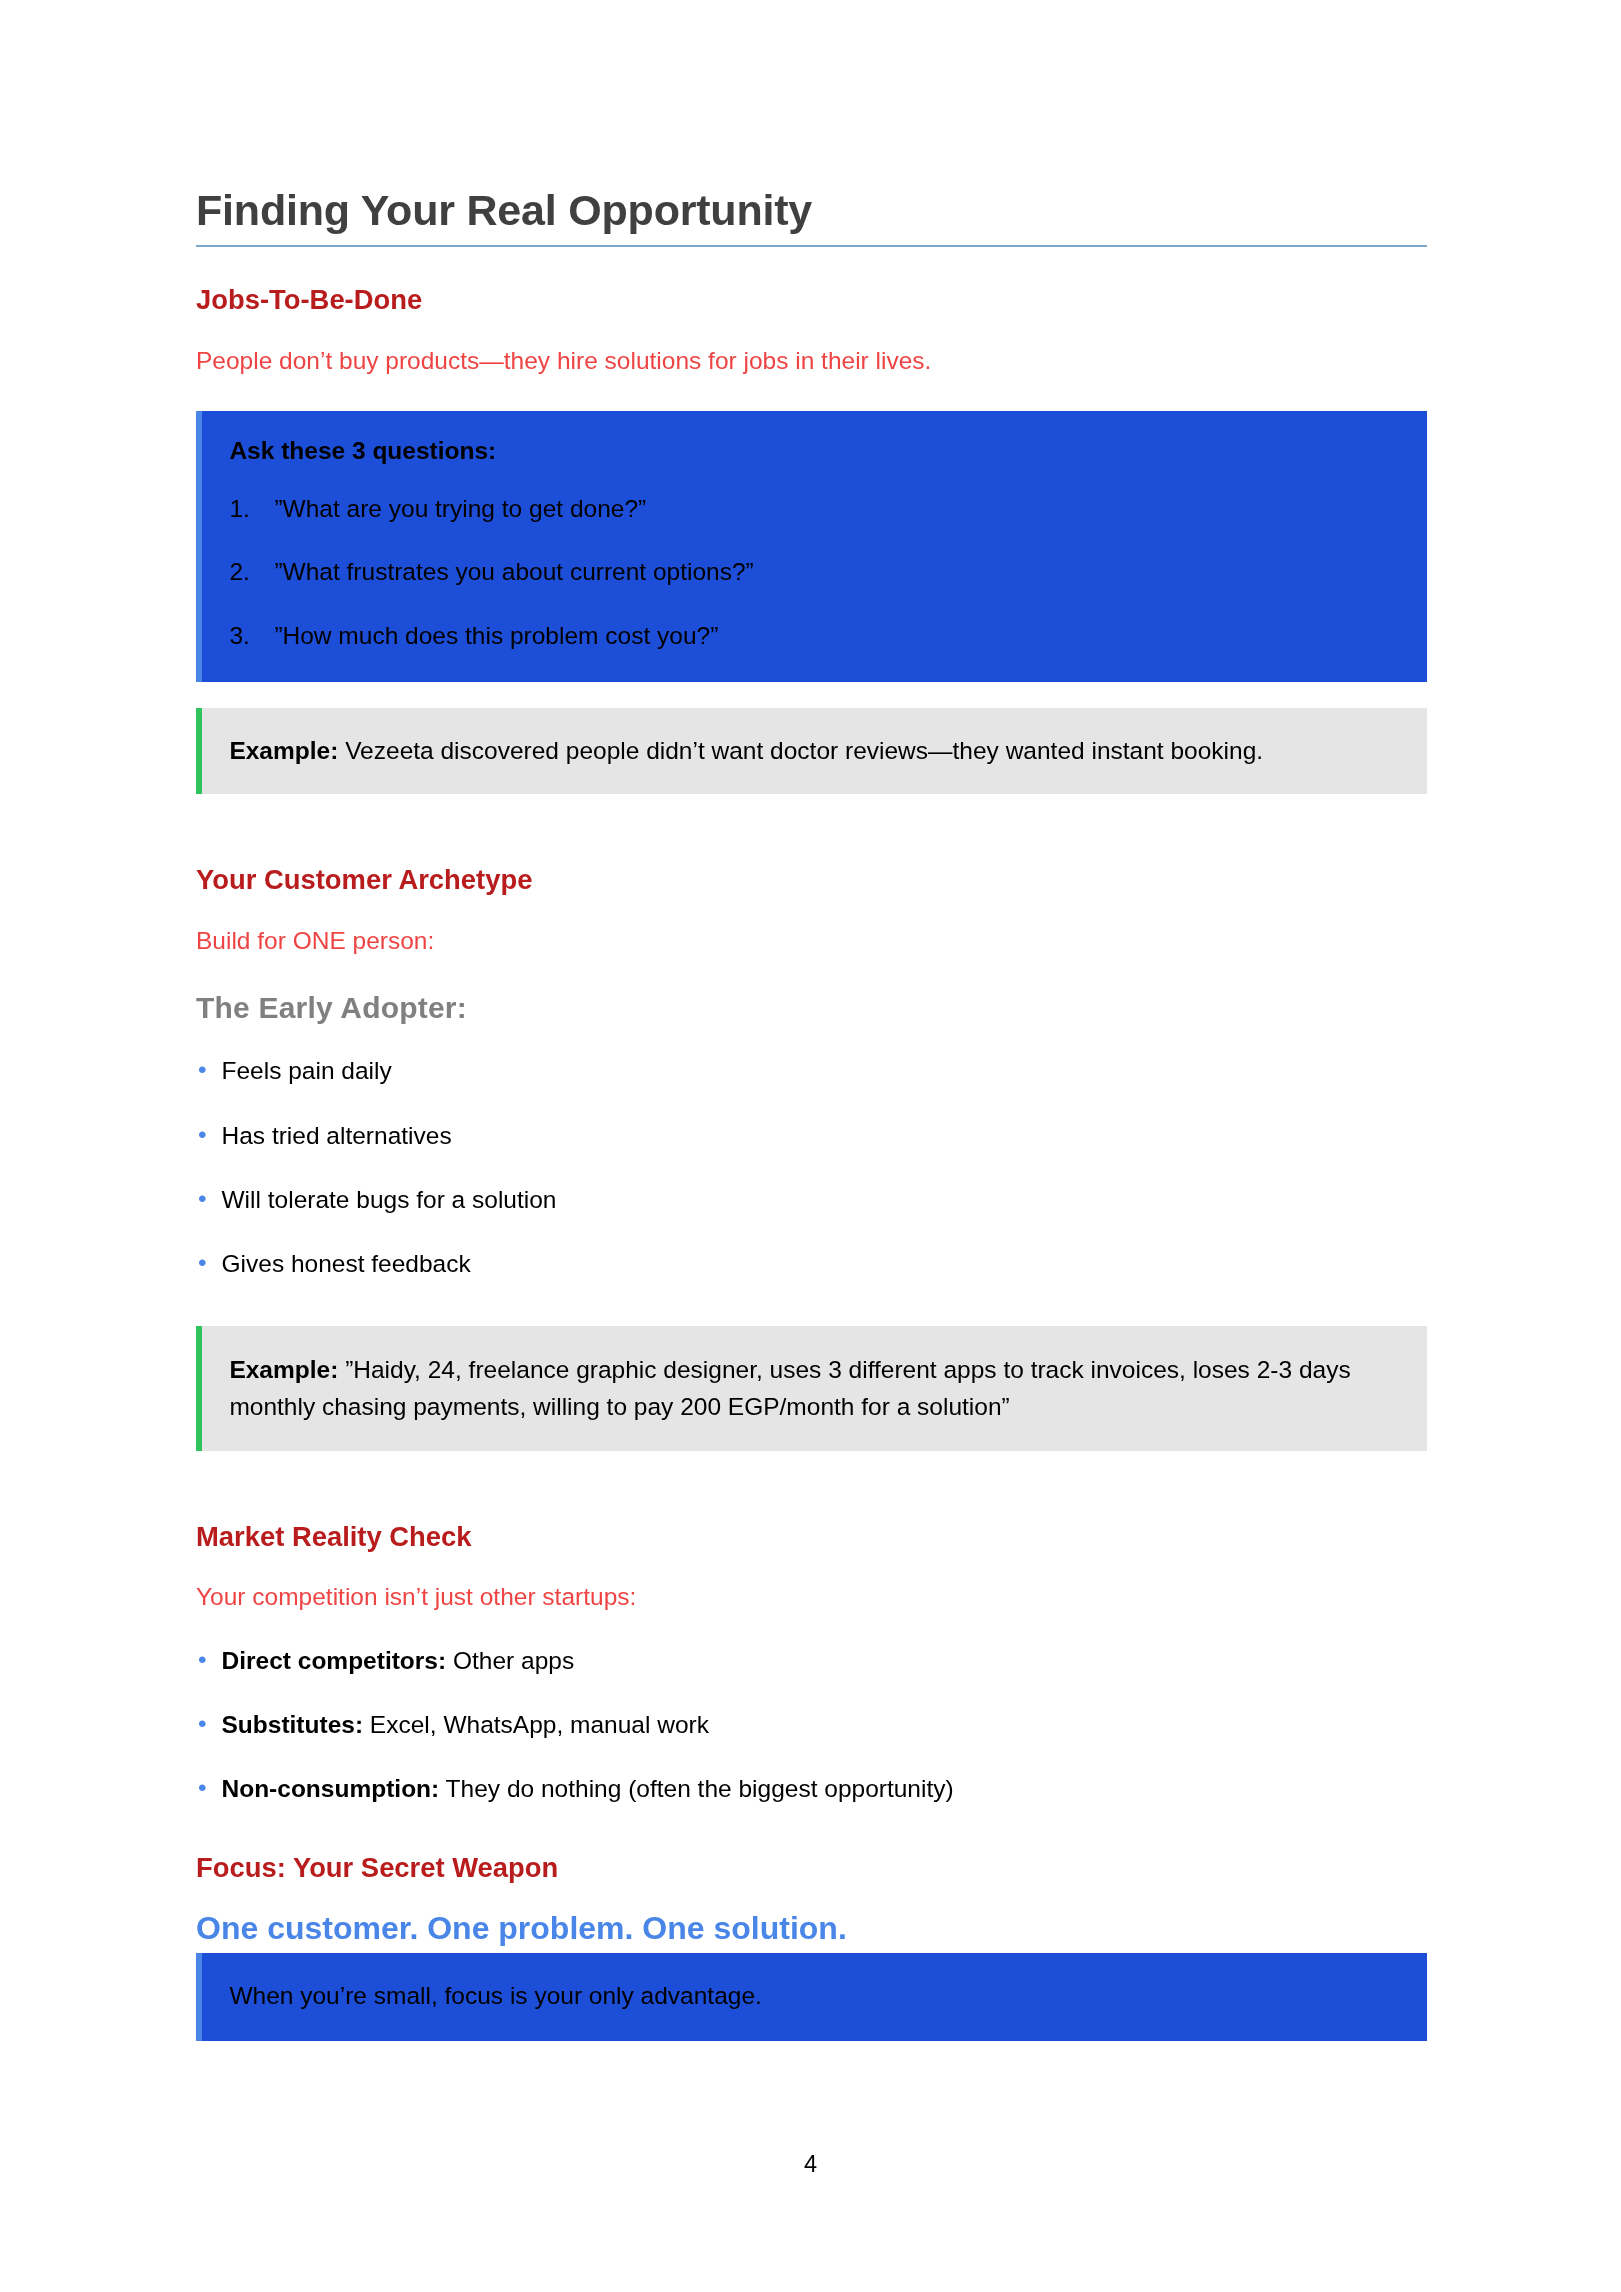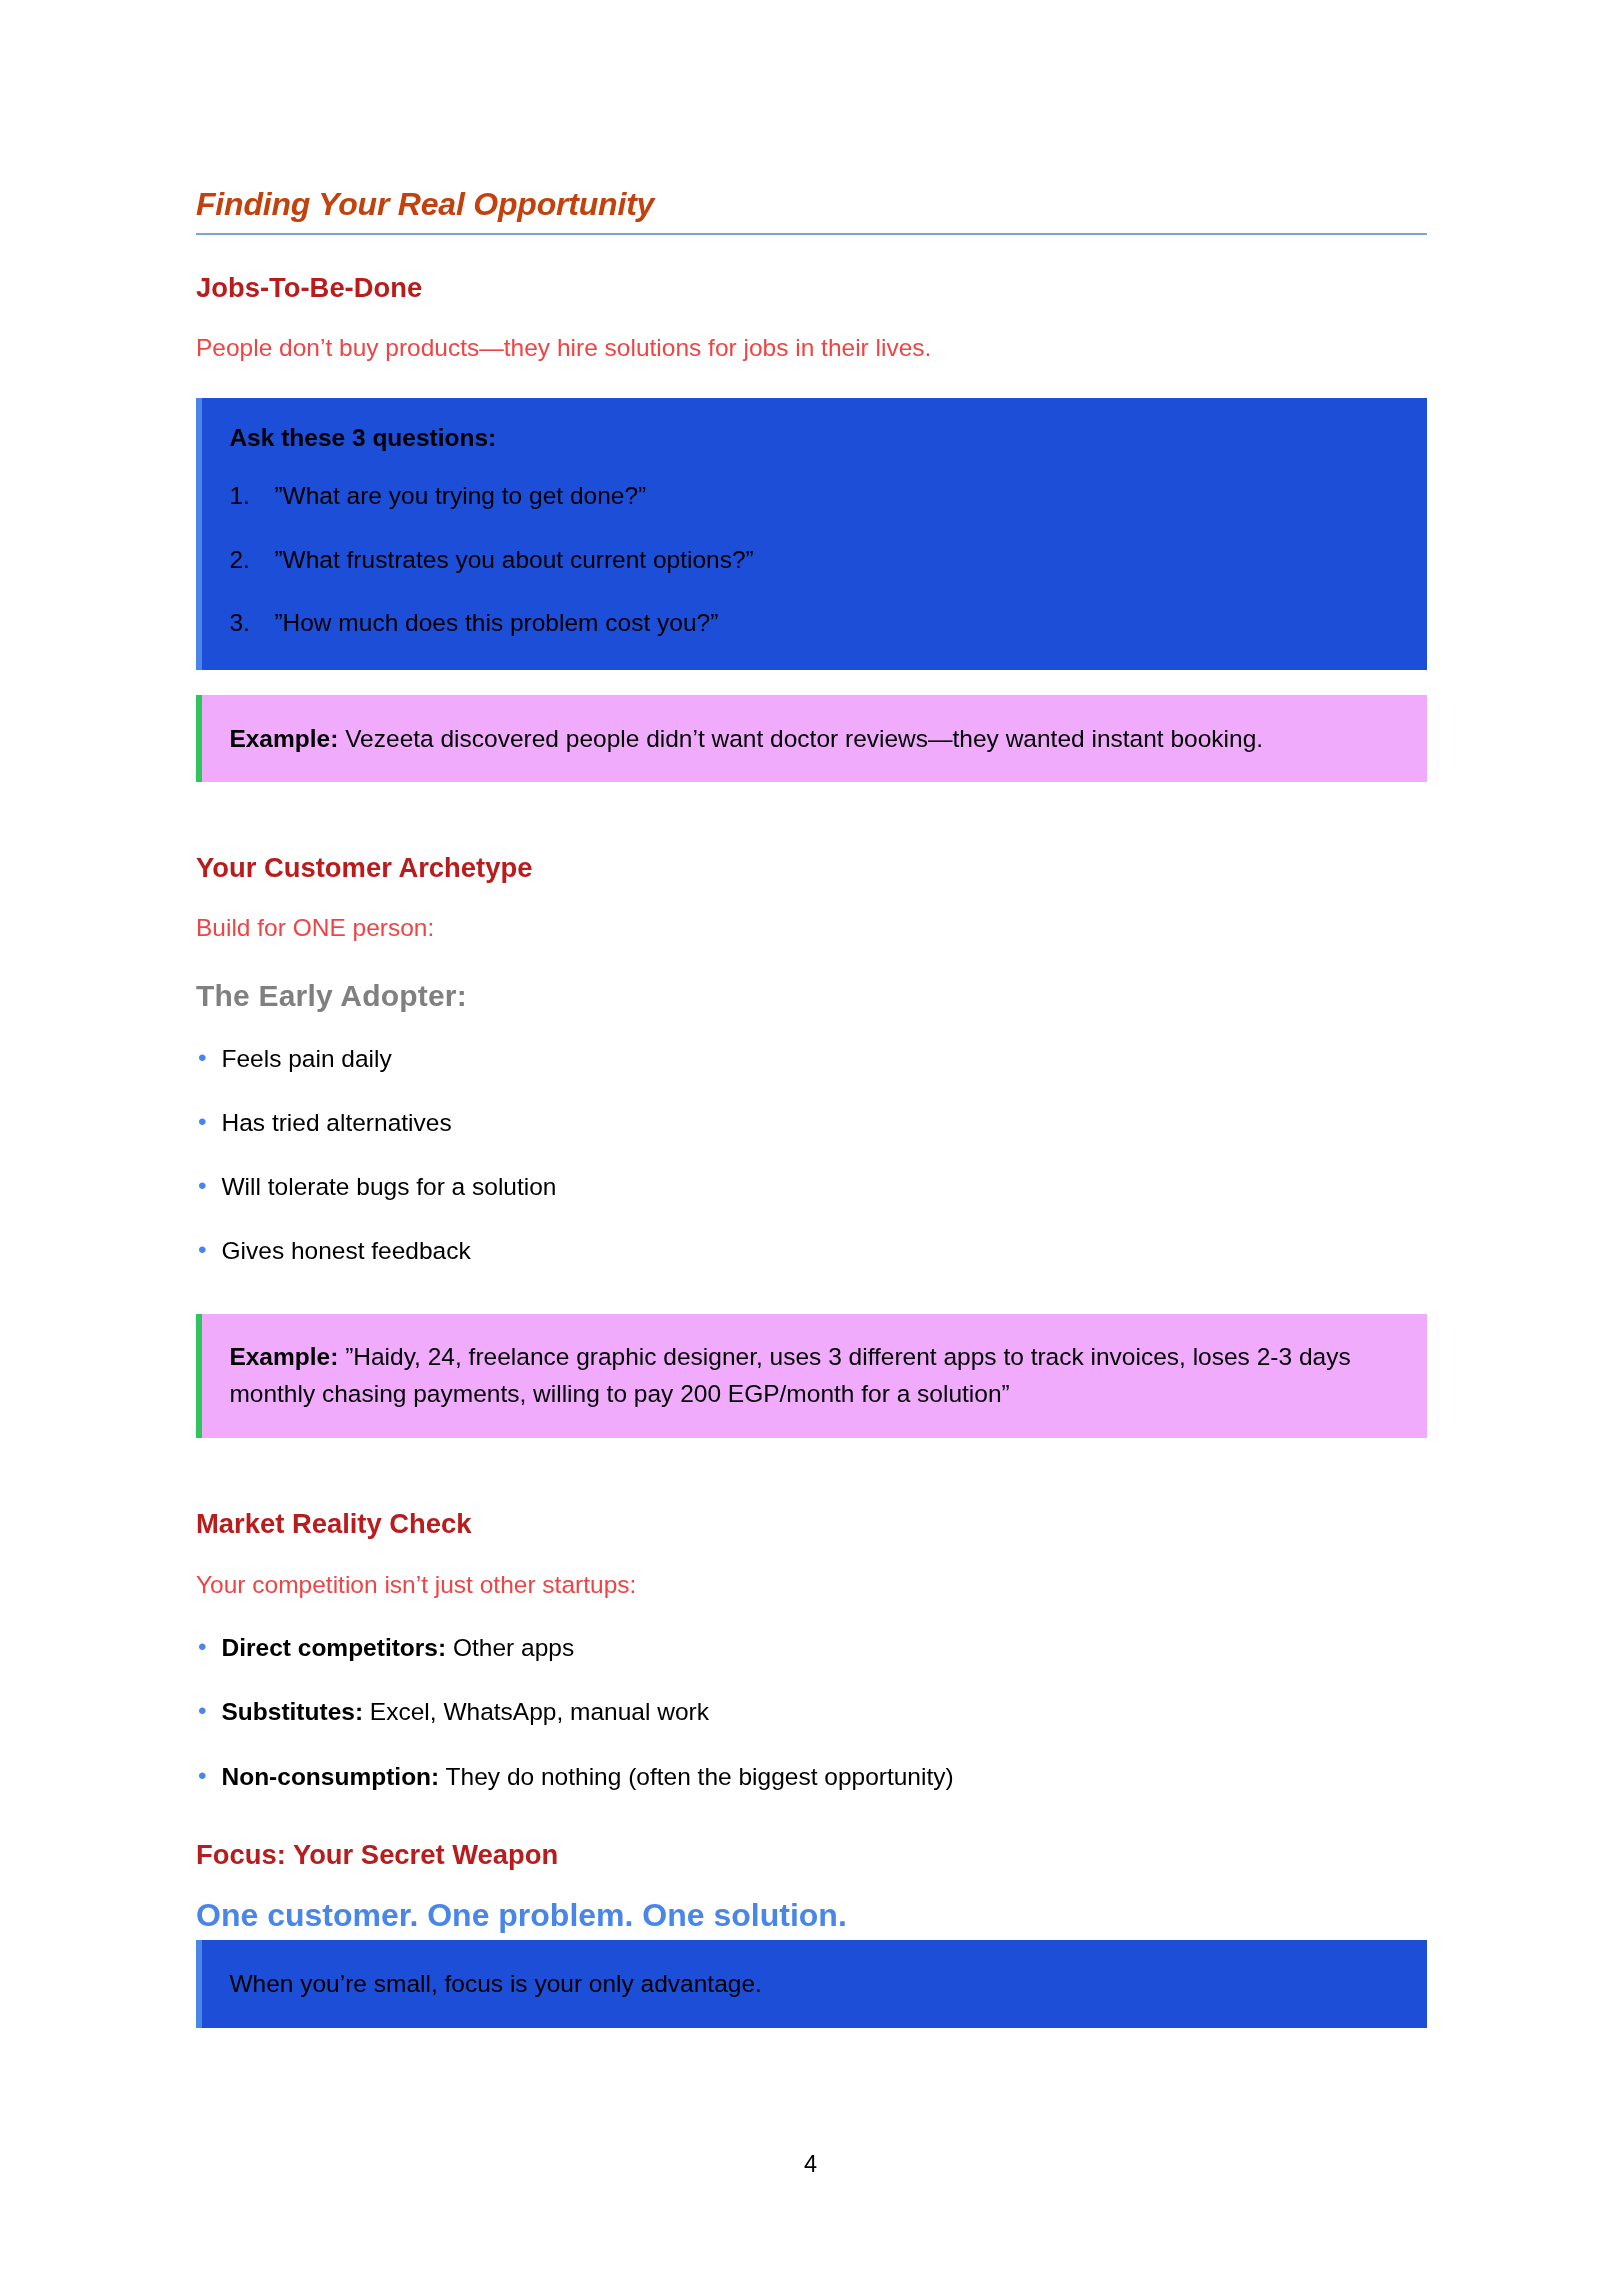--- a/index.html
+++ b/index.html
@@ -21,27 +21,26 @@
   }
   .content {
     position: absolute;
     left: 196px;
     top: 186px;
     width: 1231px;
   }
 
   
   .doc-title {
-    font-size: 32px;
-    font-weight: bold;
-    color: #c2410c;
+    font-size: 43px;
+    font-weight: bold;
+    color: #404040;
     letter-spacing: -0.2px;
     margin: 0 0 9.8px 0;
     line-height: 1.15;
-    font-style: italic;
   }
   .title-rule {
     height: 0;
     border-top: 2px solid #7ba7c9;
     margin: 0 0 37px 0;
   }
   .h2 {
     font-size: 27.4px;
     font-weight: bold;
     color: #b91c1c;
@@ -82,21 +81,21 @@
   .callout {
     box-sizing: border-box;
     padding: 25.5px 29px 25.5px 27.4px;
     margin: 0 0 25.5px 0;
   }
   .callout.blue {
     background: #1d4ed8;
     border-left: 6.9px solid #4a86e8;
   }
   .callout.green {
-    background: #f0abfc;
+    background: #e5e5e5;
     border-left: 6.9px solid #2fc55c;
   }
   .callout-title {
     font-size: 24.5px;
     font-weight: bold;
     margin: 0 0 27.4px 0;
   }
   .callout p.qline {
     font-size: 24.5px;
     line-height: 1.45;

